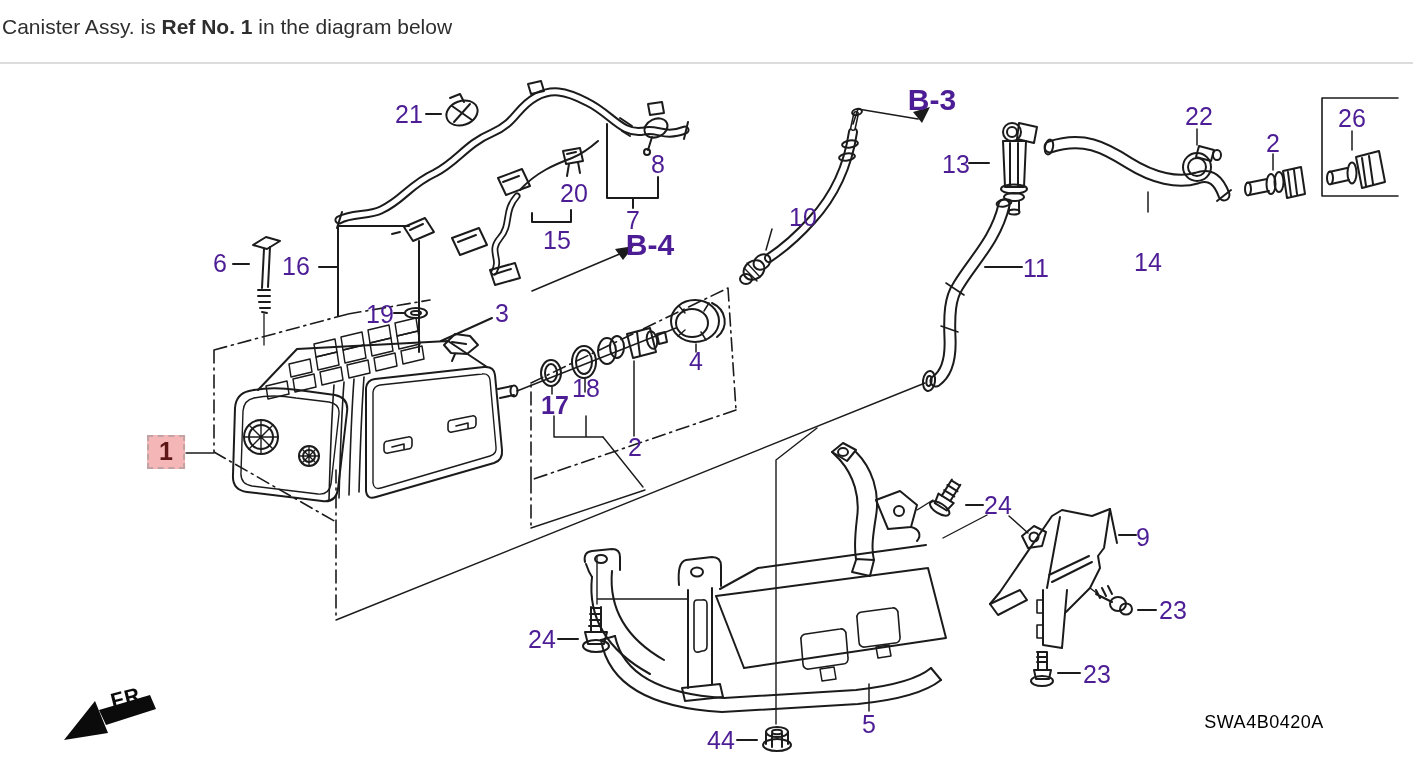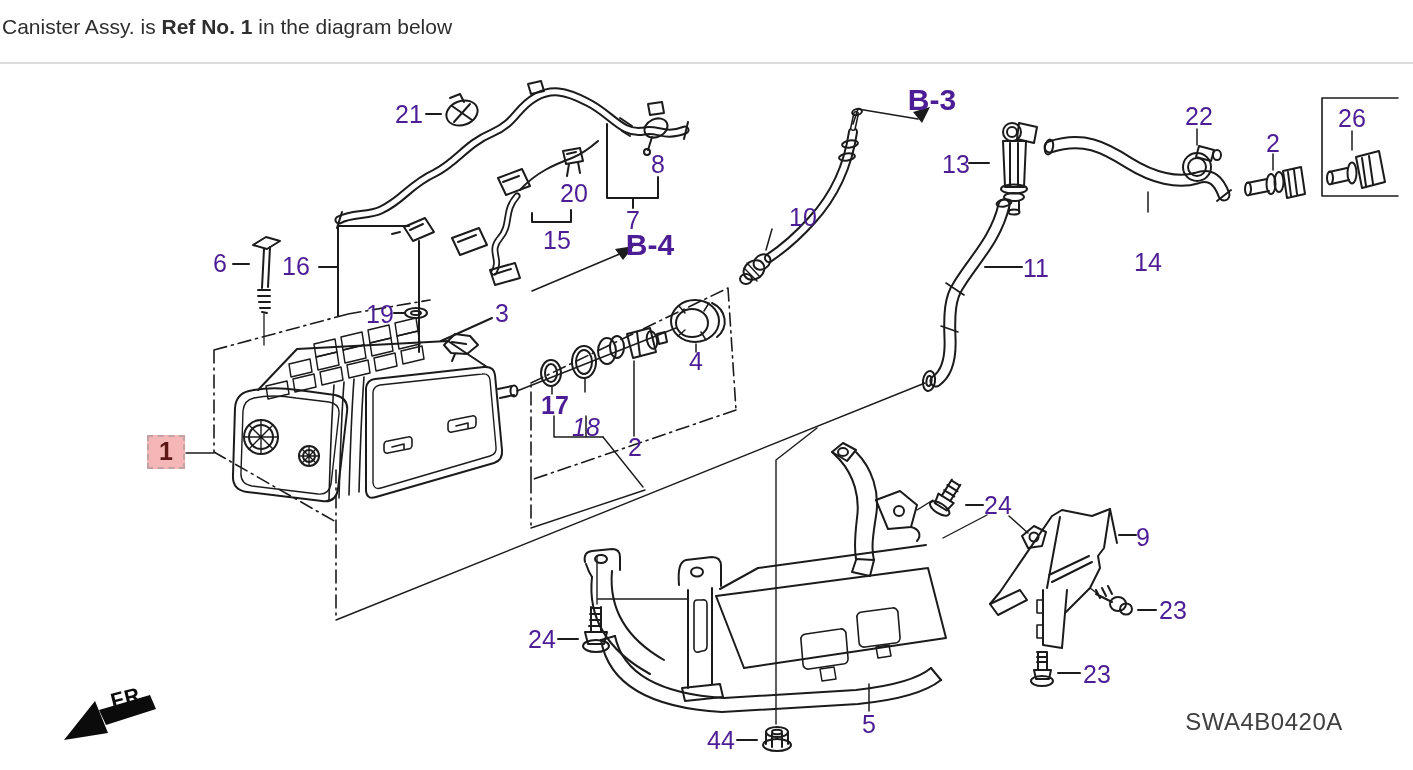--- a/index.html
+++ b/index.html
@@ -10,21 +10,21 @@
   .divider{position:absolute;left:0;top:62px;width:1413px;height:0;border-top:2px solid #dcdcdc;}
   svg.art{position:absolute;left:0;top:0;}
   .part-label{position:absolute;transform:translate(-50%,-50%);font-size:25px;font-weight:400;
               color:#4c1d95;white-space:nowrap;line-height:1;}
   .part-label.bold{font-weight:700;font-size:30px;}
   .part-label.highlight{background:#f4b6b6;border:2px dashed #c2a2a2;color:#5d1616;
               font-weight:700;padding:2px 10px 3px 10px;}
   .fr-label{position:absolute;left:129px;top:697px;transform:translate(-50%,-50%) rotate(-14deg);
             font-size:21px;font-weight:700;color:#0b0b0b;letter-spacing:1px;}
   .code{position:absolute;left:1264px;top:722px;transform:translate(-50%,-50%);
-        font-size:24px;color:#404040;letter-spacing:0.5px;}
+        font-size:18px;color:#000000;letter-spacing:0.5px;}
 </style>
 </head>
 <body>
 
 <div class="stage">
 
   <div class="caption"><span>Canister Assy. is </span><b>Ref No. 1</b><span> in the diagram below</span></div>
 
   <div class="divider"></div>
 
@@ -333,21 +333,21 @@
       <div class="part-label" style="left: 658px; top: 164px;">8</div>
       <div class="part-label" style="left: 1143px; top: 537px;">9</div>
       <div class="part-label" style="left: 772px; top: 217px; margin-left: 31px;">10</div>
       <div class="part-label" style="left: 1036px; top: 268px;">11</div>
       <div class="part-label" style="left: 1273px; top: 143px;">2</div>
       <div class="part-label" style="left: 956px; top: 164px;">13</div>
       <div class="part-label" style="left: 1148px; top: 226px; margin-top: 36px;">14</div>
       <div class="part-label" style="left: 557px; top: 240px;">15</div>
       <div class="part-label" style="left: 296px; top: 266px;">16</div>
       <div class="part-label" style="left: 555px; top: 405px; font-weight: bold;">17</div>
-      <div class="part-label" style="left: 586px; top: 427px; font-style: italic;">18</div>
+      <div class="part-label" style="left: 586px; top: 388px;">18</div>
       <div class="part-label" style="left: 380px; top: 314px;">19</div>
       <div class="part-label" style="left: 574px; top: 193px;">20</div>
       <div class="part-label" style="left: 409px; top: 114px;">21</div>
       <div class="part-label" style="left: 1199px; top: 116px;">22</div>
       <div class="part-label" style="left: 1173px; top: 610px;">23</div>
       <div class="part-label" style="left: 1097px; top: 674px;">23</div>
       <div class="part-label" style="left: 998px; top: 505px;">24</div>
       <div class="part-label" style="left: 542px; top: 639px;">24</div>
       <div class="part-label" style="left: 721px; top: 740px;">44</div>
       <div class="part-label" style="left: 1352px; top: 118px;">26</div>

